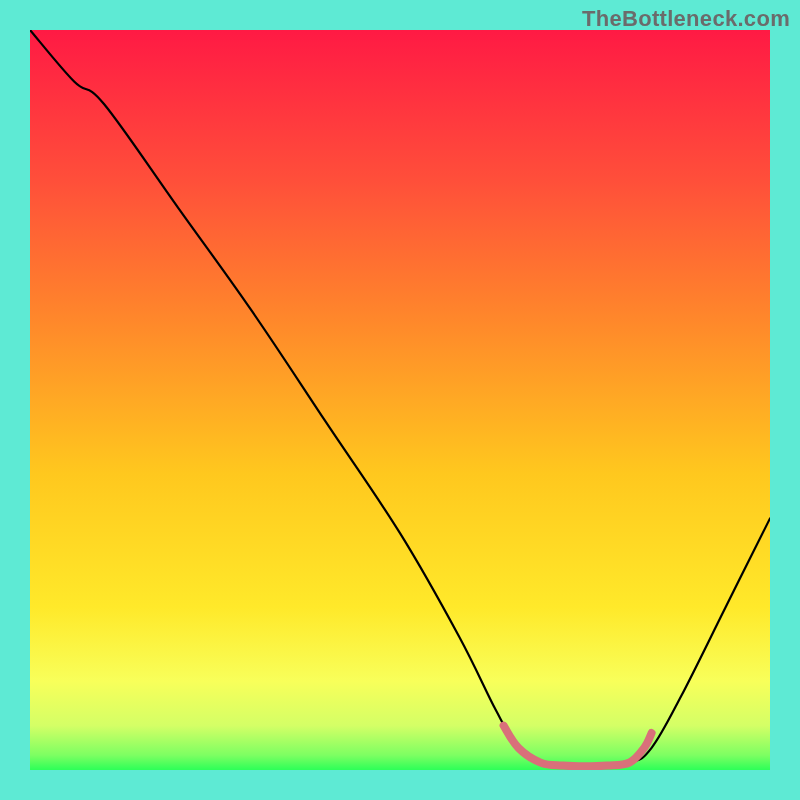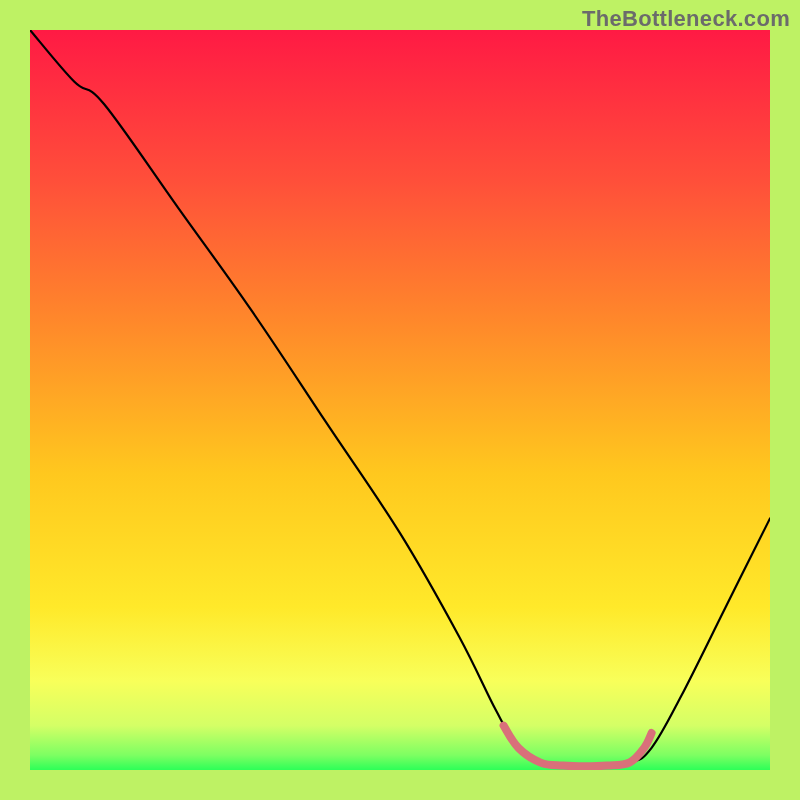--- a/index.html
+++ b/index.html
@@ -8,21 +8,21 @@
     width: 800px;
     height: 800px;
     background: #000;
     overflow: hidden;
     font-family: Arial, Helvetica, sans-serif;
   }
   .frame {
     position: relative;
     width: 800px;
     height: 800px;
-    background: #bef264;
+    background: #5eead4;
   }
   .watermark {
     position: absolute;
     top: 6px;
     right: 10px;
     color: #6b6b6b;
     font-size: 22px;
     font-weight: 600;
     letter-spacing: 0.3px;
     z-index: 10;

